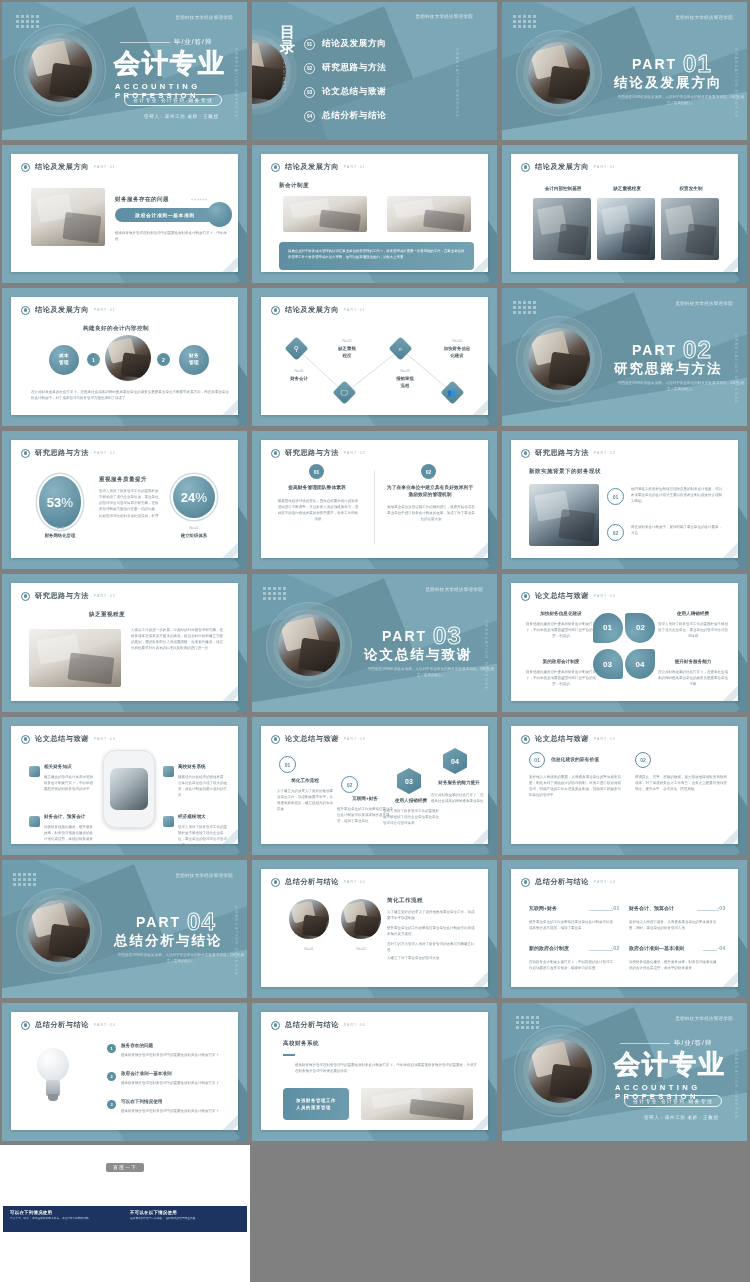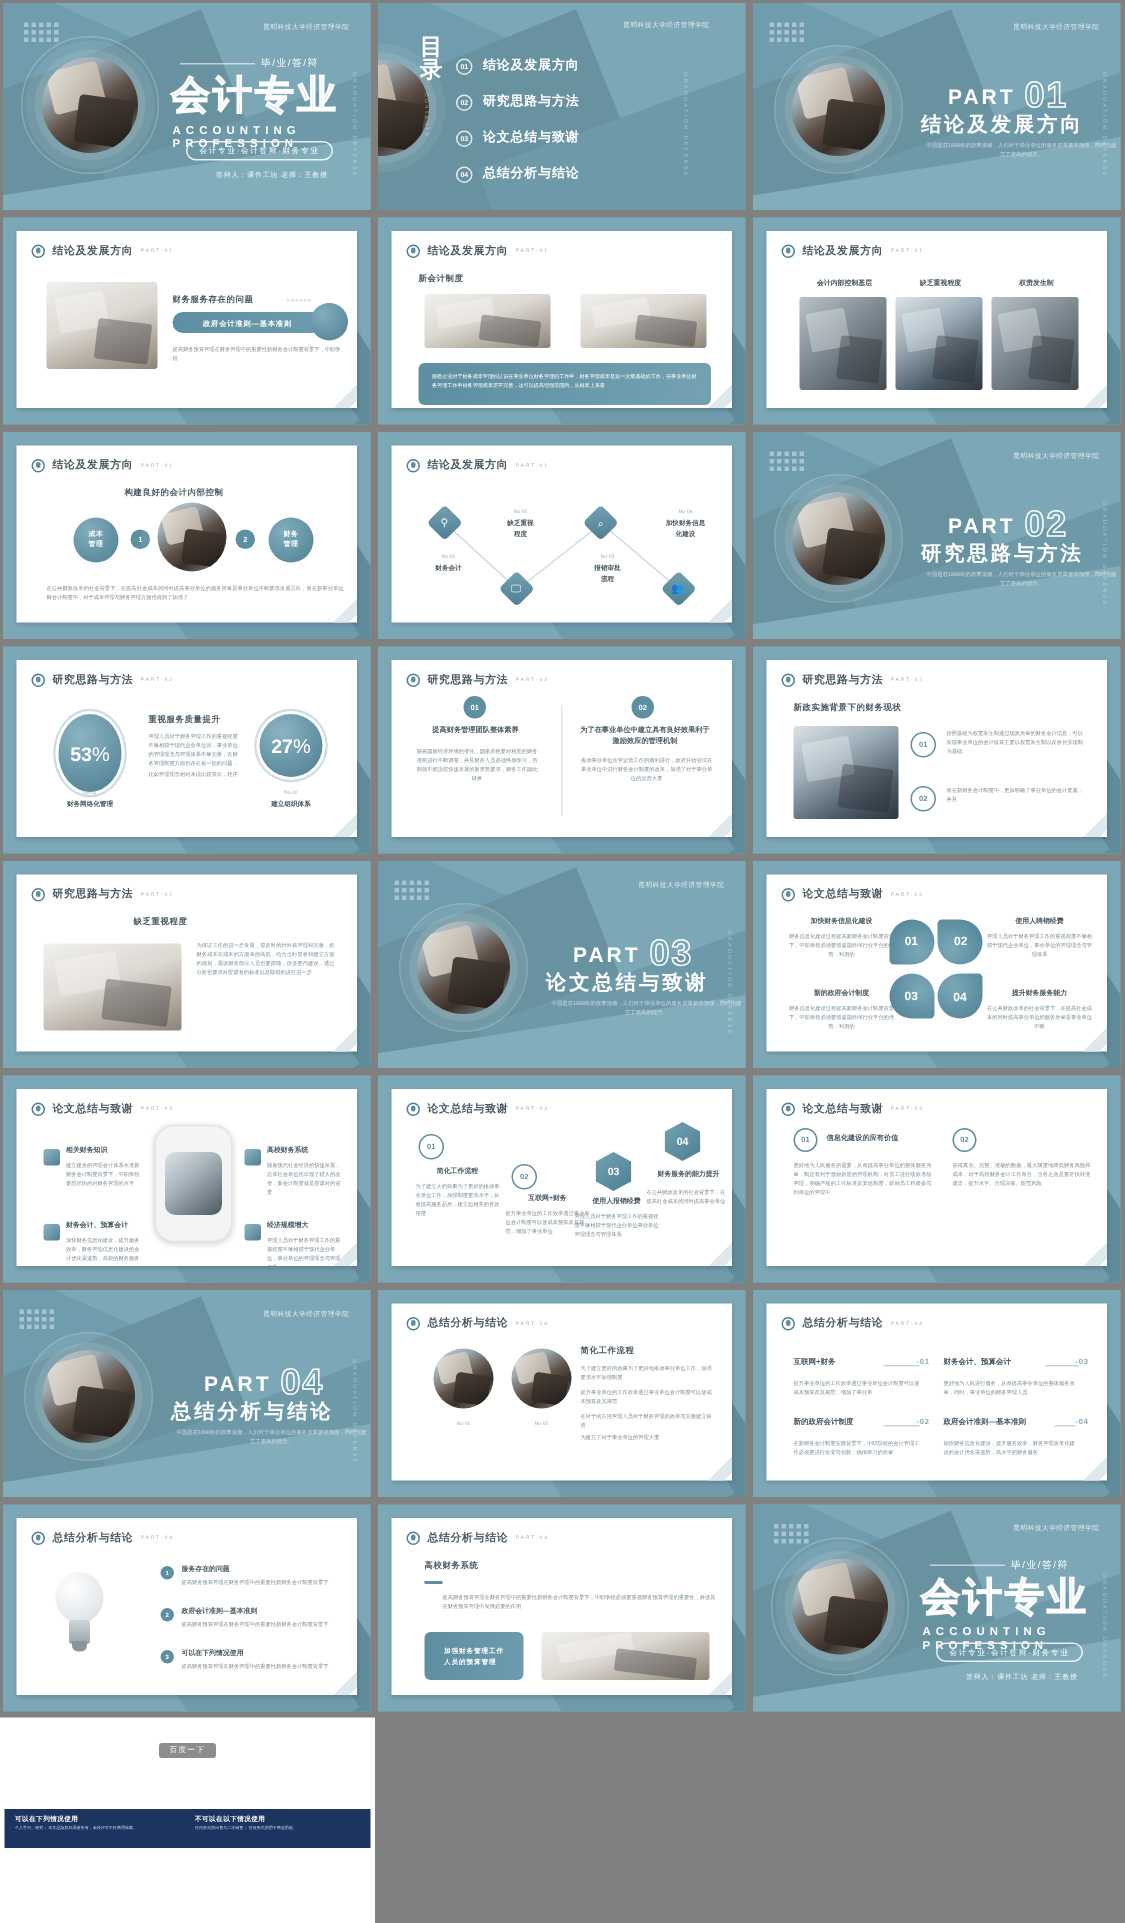--- a/index.html
+++ b/index.html
@@ -577,21 +577,21 @@
             <span class="pct">53</span>
               <small>%</small>
           </div>
           <div class="lbl-no" style="left:22px;top:86px;width:54px">No-01</div>
           <div class="lbl-tx" style="left:18px;top:93px;width:62px">财务网络化管理</div>
 
           <div class="sub-h" style="left:88px;top:36px">重视服务质量提升</div>
           <div class="body-t" style="left:88px;top:48px;width:62px">管理人员对于财务管理工作的重视程度不够相较于现代企业单位说，事业单位的管理理念与管理体系不够完善，在财务管理制度方面也存在着一切的问题，比如管理理念相对来说比较滞后，程序</div>
 
           <div class="ringcirc" style="left:162px;top:36px;width:42px;height:42px">
-            <span class="pct">27</span>
+            <span class="pct">24</span>
               <small>%</small>
           </div>
           <div class="lbl-no" style="left:156px;top:86px;width:54px">No-02</div>
           <div class="lbl-tx" style="left:152px;top:93px;width:62px">建立组织体系</div>
         </div>
       </div>
     </div>
 
     <div class="cell">
       <div class="slide content">

